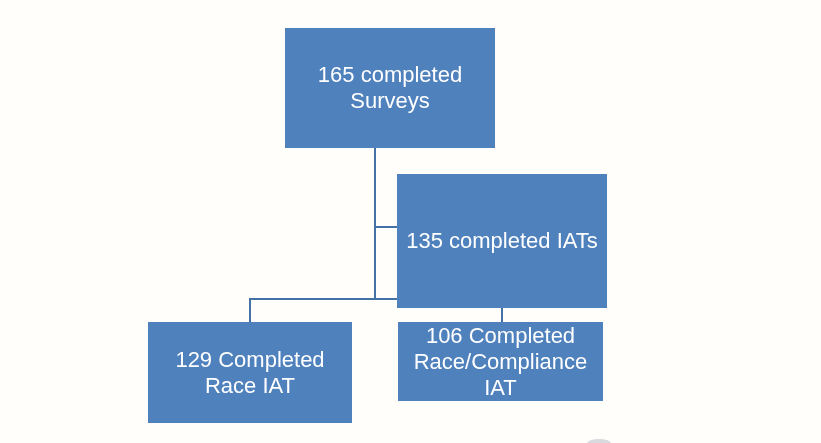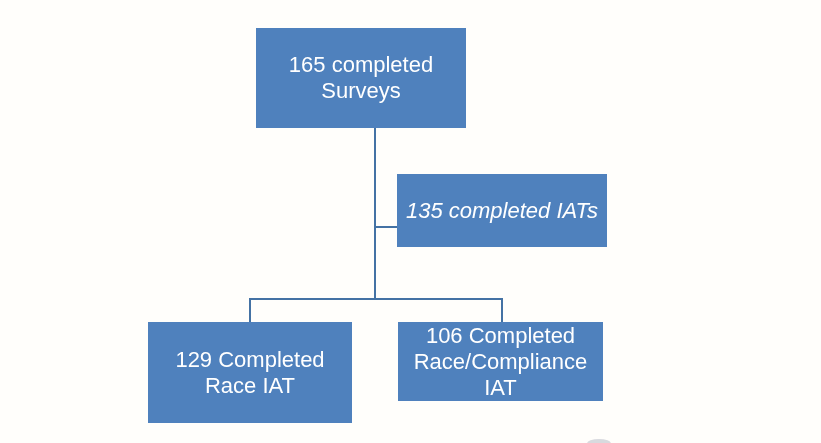--- a/index.html
+++ b/index.html
@@ -17,22 +17,22 @@
     background: #4f81bd;
     color: #ffffff;
     display: flex;
     align-items: center;
     justify-content: center;
     text-align: center;
     font-size: 22px;
     line-height: 26px;
     padding: 4px 8px;
   }
-  .node-surveys            { left: 256px; top: 28px;  width: 210px; height: 100px; }
-  .node-iats               { left: 397px; top: 174px; width: 210px; height: 73px; font-style: italic; }
+  .node-surveys            { left: 285px; top: 28px;  width: 210px; height: 120px; }
+  .node-iats               { left: 397px; top: 174px; width: 210px; height: 134px; }
   .node-race-iat           { left: 148px; top: 322px; width: 204px; height: 101px; }
   .node-race-compliance    { left: 398px; top: 322px; width: 205px; height: 79px; }
   .connector {
     position: absolute;
     background: #4472a4;
   }
   .conn-trunk   { left: 374px; top: 128px; width: 2px;  height: 172px; }
   .conn-stub    { left: 375px; top: 226px; width: 23px; height: 2px; }
   .conn-tbar    { left: 249px; top: 298px; width: 254px; height: 2px; }
   .conn-drop-l  { left: 249px; top: 298px; width: 2px;  height: 24px; }

